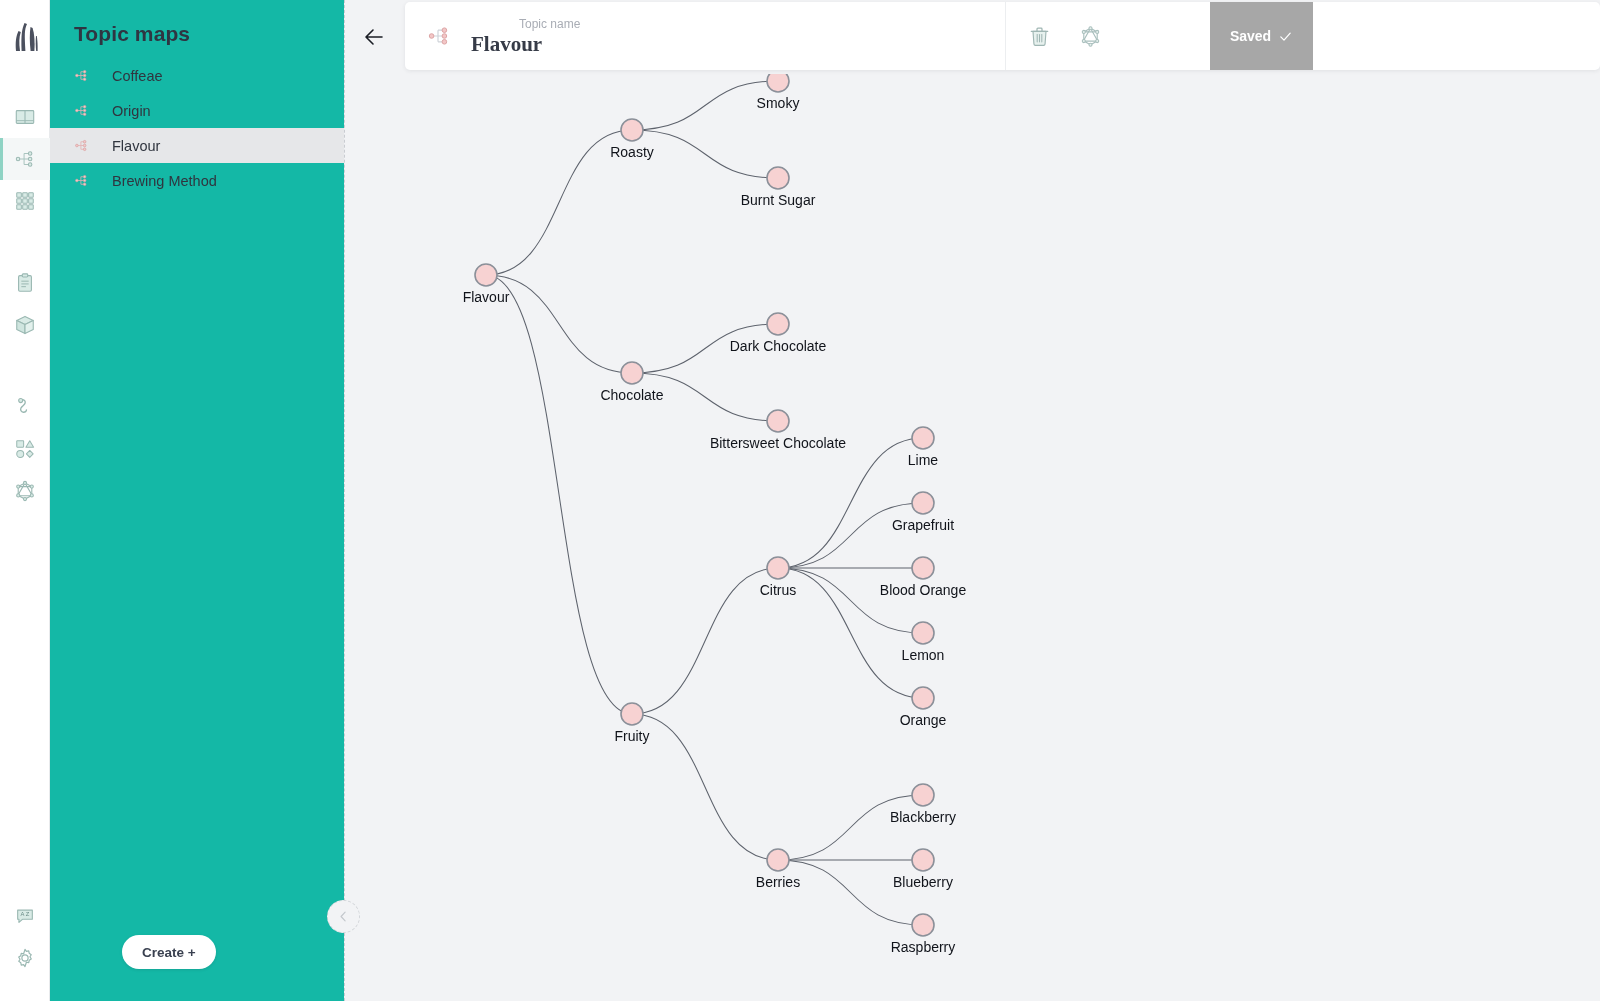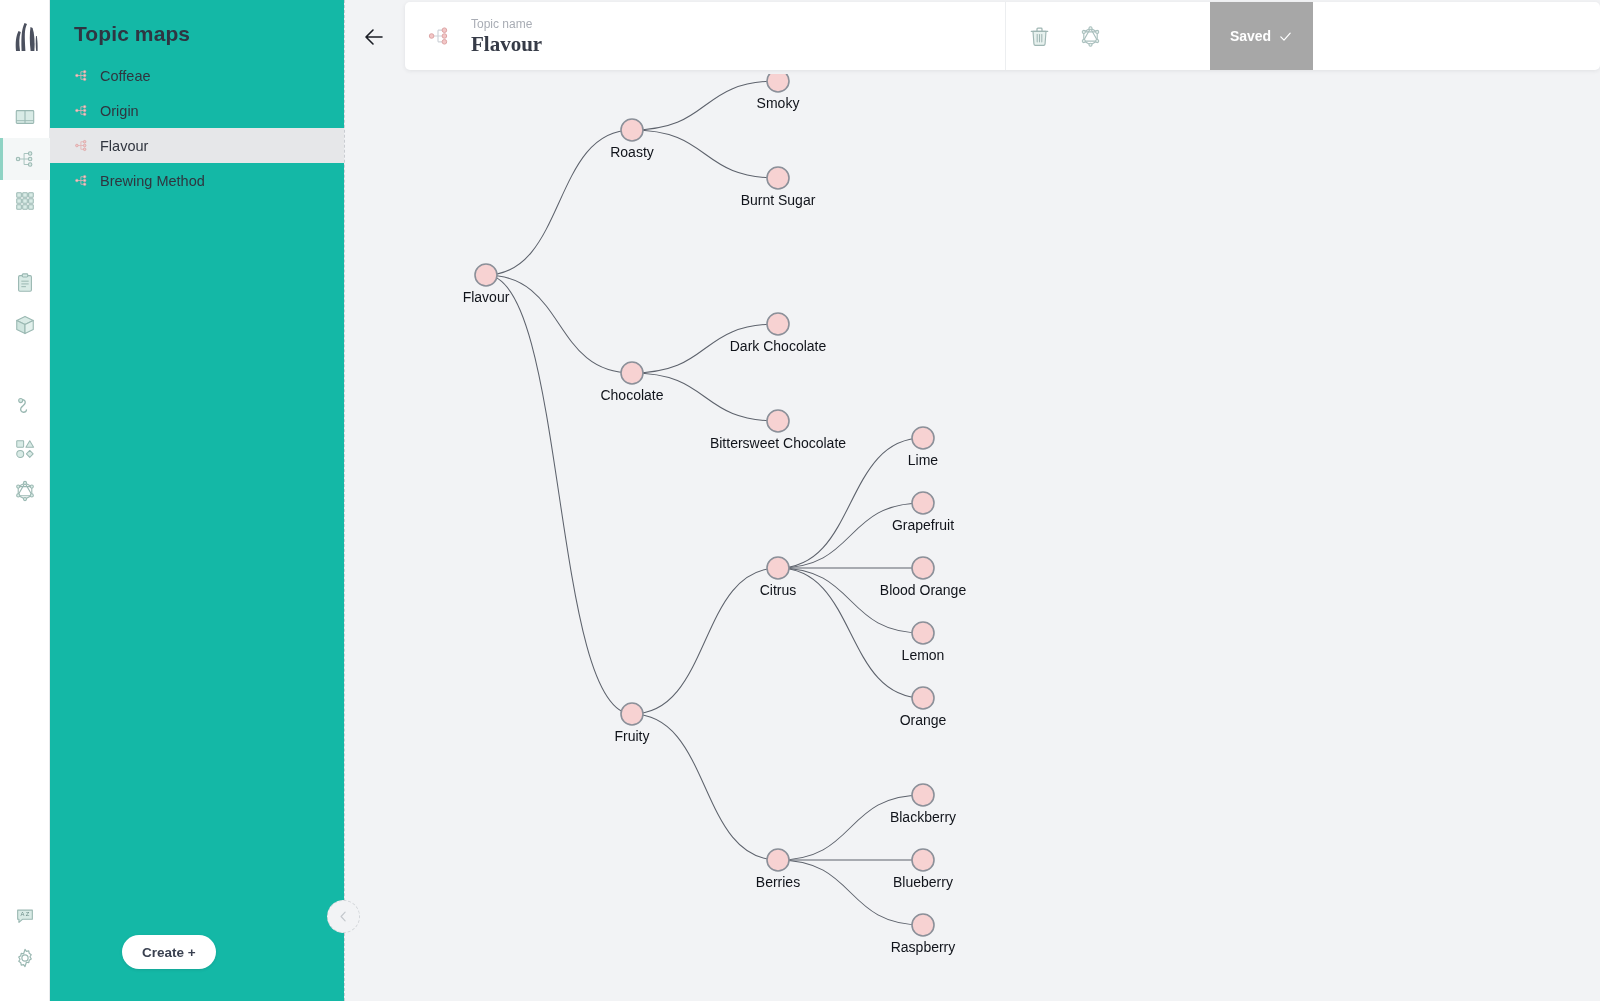--- a/index.html
+++ b/index.html
@@ -55,21 +55,21 @@
   }
   .maps-list { position: absolute; left: 0; top: 58px; width: 294px; }
   .map-item {
     display: flex; align-items: center;
     height: 35px; padding-left: 24px;
     cursor: pointer;
   }
   .map-item.selected { background: #e6e7e9; }
   .map-item .mi-icon { width: 22px; flex: 0 0 22px; display: flex; align-items: center; }
   .map-item .mi-label {
-    font-size: 14.5px; color: #30353f; margin-left: 4px;
+    font-size: 14.5px; color: #30353f; margin-left: 16px;
   }
   .create-btn {
     position: absolute; left: 72px; bottom: 32px;
     height: 34px; padding: 0 20px;
     background: #ffffff; border: none; border-radius: 17px;
     box-shadow: 0 1px 3px rgba(30,35,45,.13);
     font-family: "Liberation Sans", sans-serif;
     font-size: 13.5px; font-weight: 700; color: #3a4150;
     cursor: pointer;
     margin-top: 12px;
@@ -111,21 +111,21 @@
     display: flex; align-items: stretch;
     overflow: hidden;
   }
   .tc-name {
     flex: 0 0 600px;
     display: flex; align-items: center; padding-left: 22px;
     cursor: text;
   }
   .tc-name .tn-icon { flex: 0 0 34px; display:flex; align-items:center; }
   .tc-name .tn-text { margin-left: 10px; }
-  .tn-label { font-size: 12px; color: #a9adb5; line-height: 16px; }
+  .tn-label { font-size: 12px; color: #a9adb5; line-height: 16px; margin-left: 48px; }
   .tn-value {
     font-family: "Liberation Serif", serif;
     font-size: 21px; font-weight: 700; color: #363b47; line-height: 25px;
   }
   .tc-actions {
     flex: 0 0 205px;
     border-left: 1px solid #eceef0;
     display: flex; align-items: center; padding-left: 22px; gap: 28px;
   }
   .act-btn { background: none; border: none; cursor: pointer; padding: 0;

